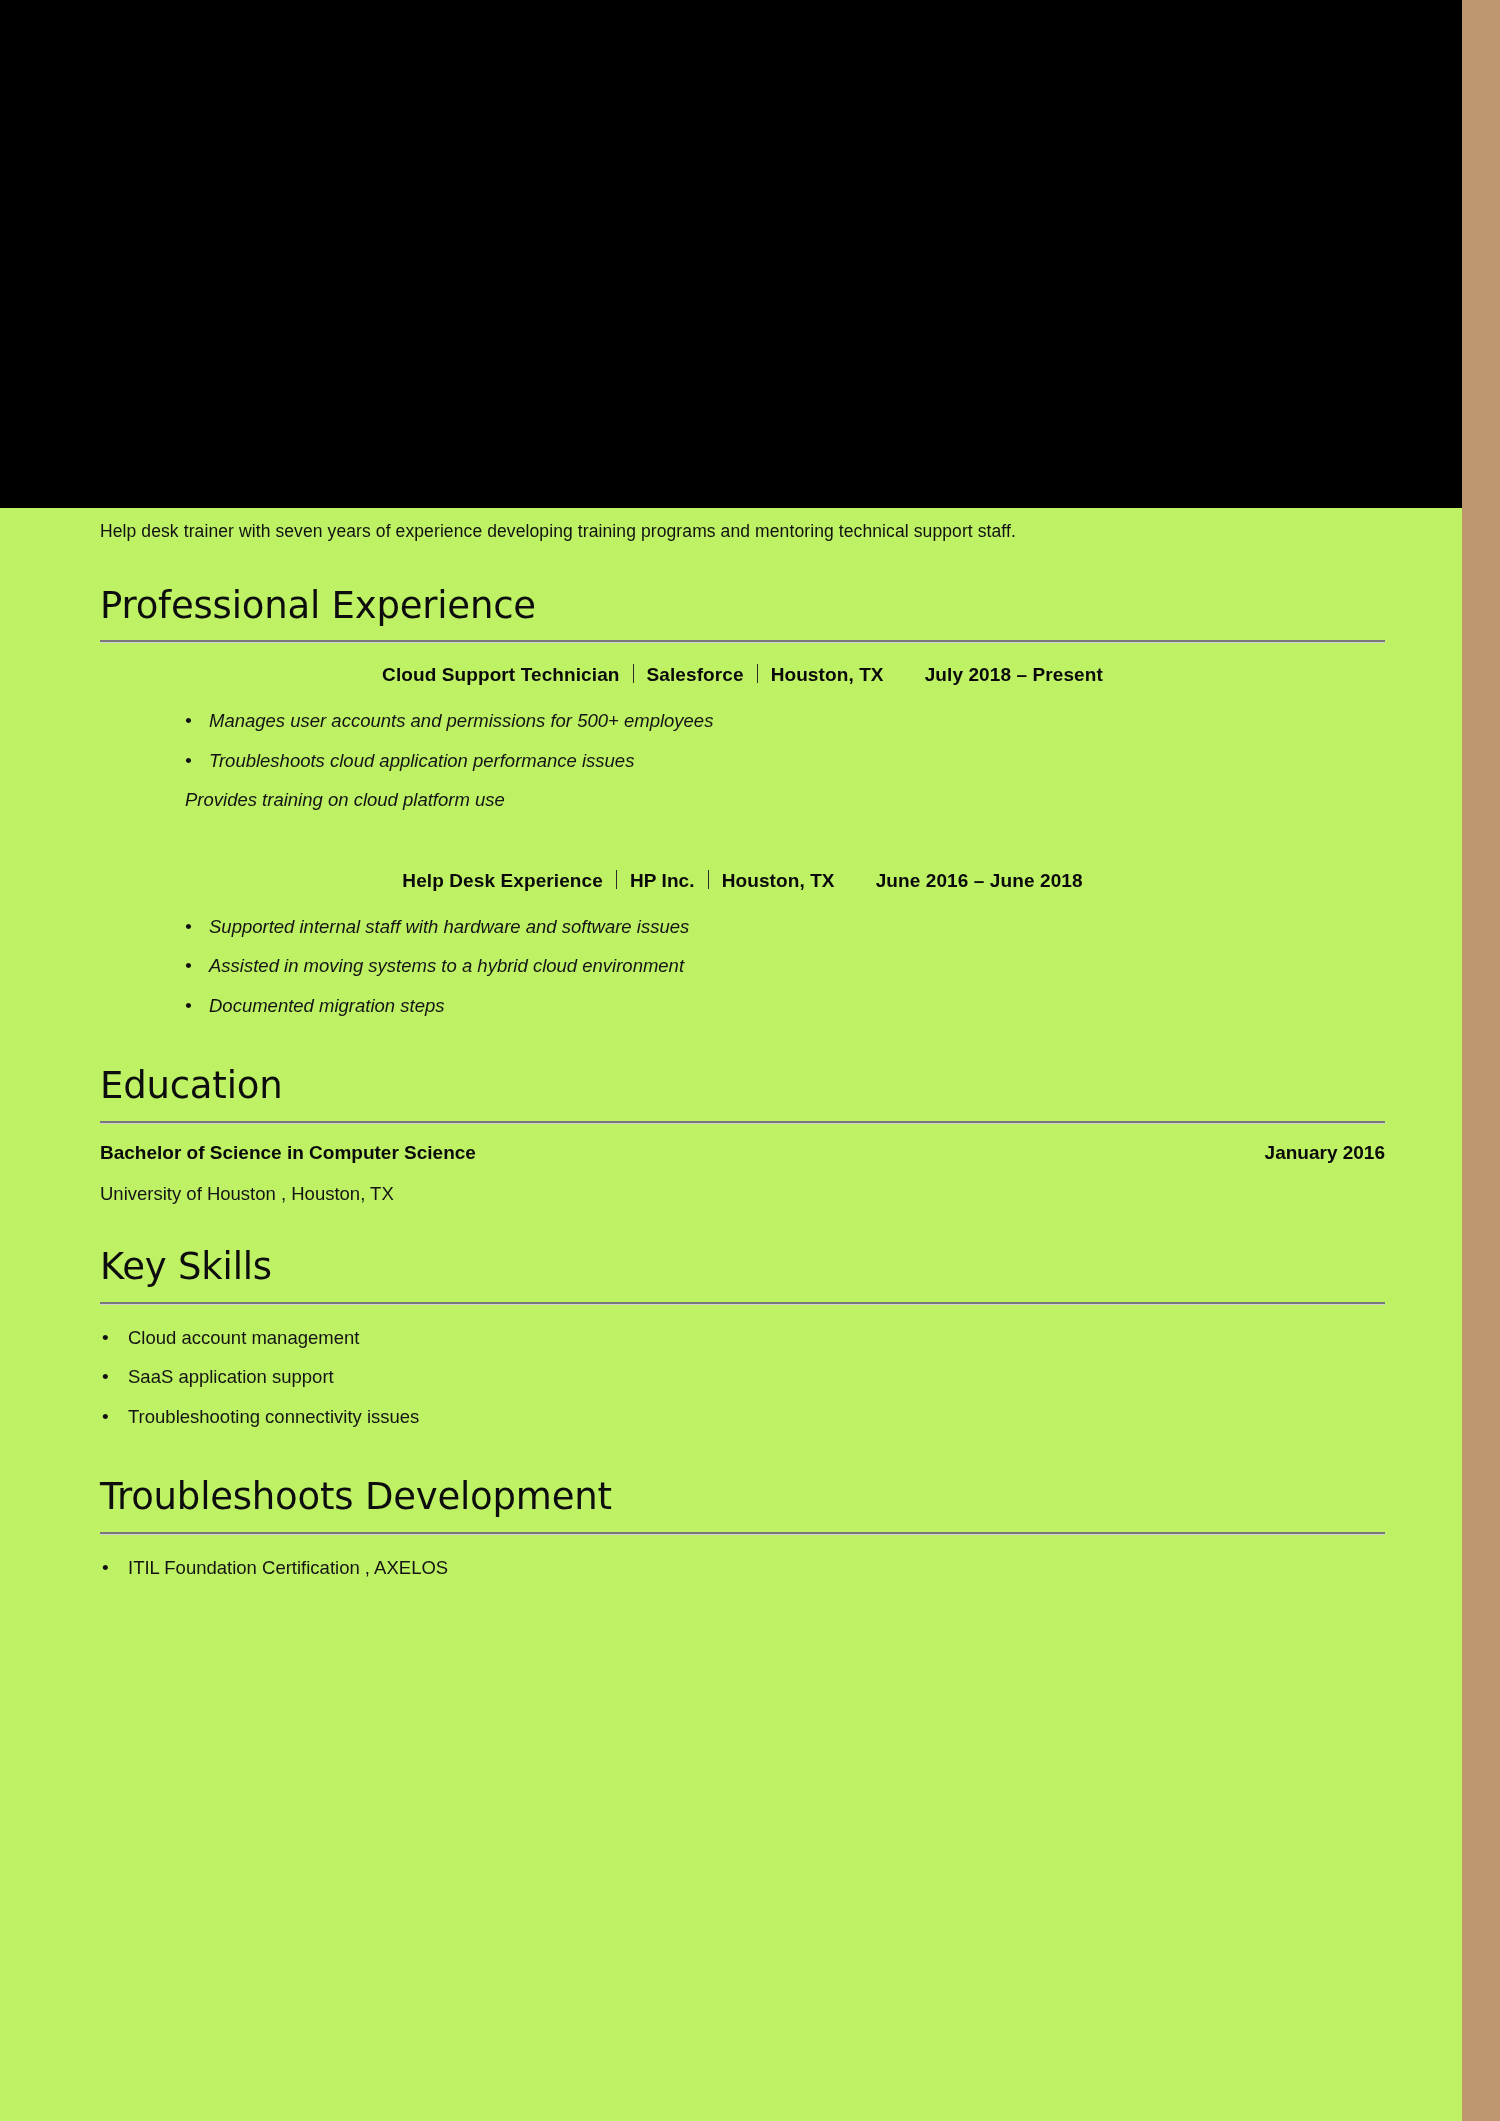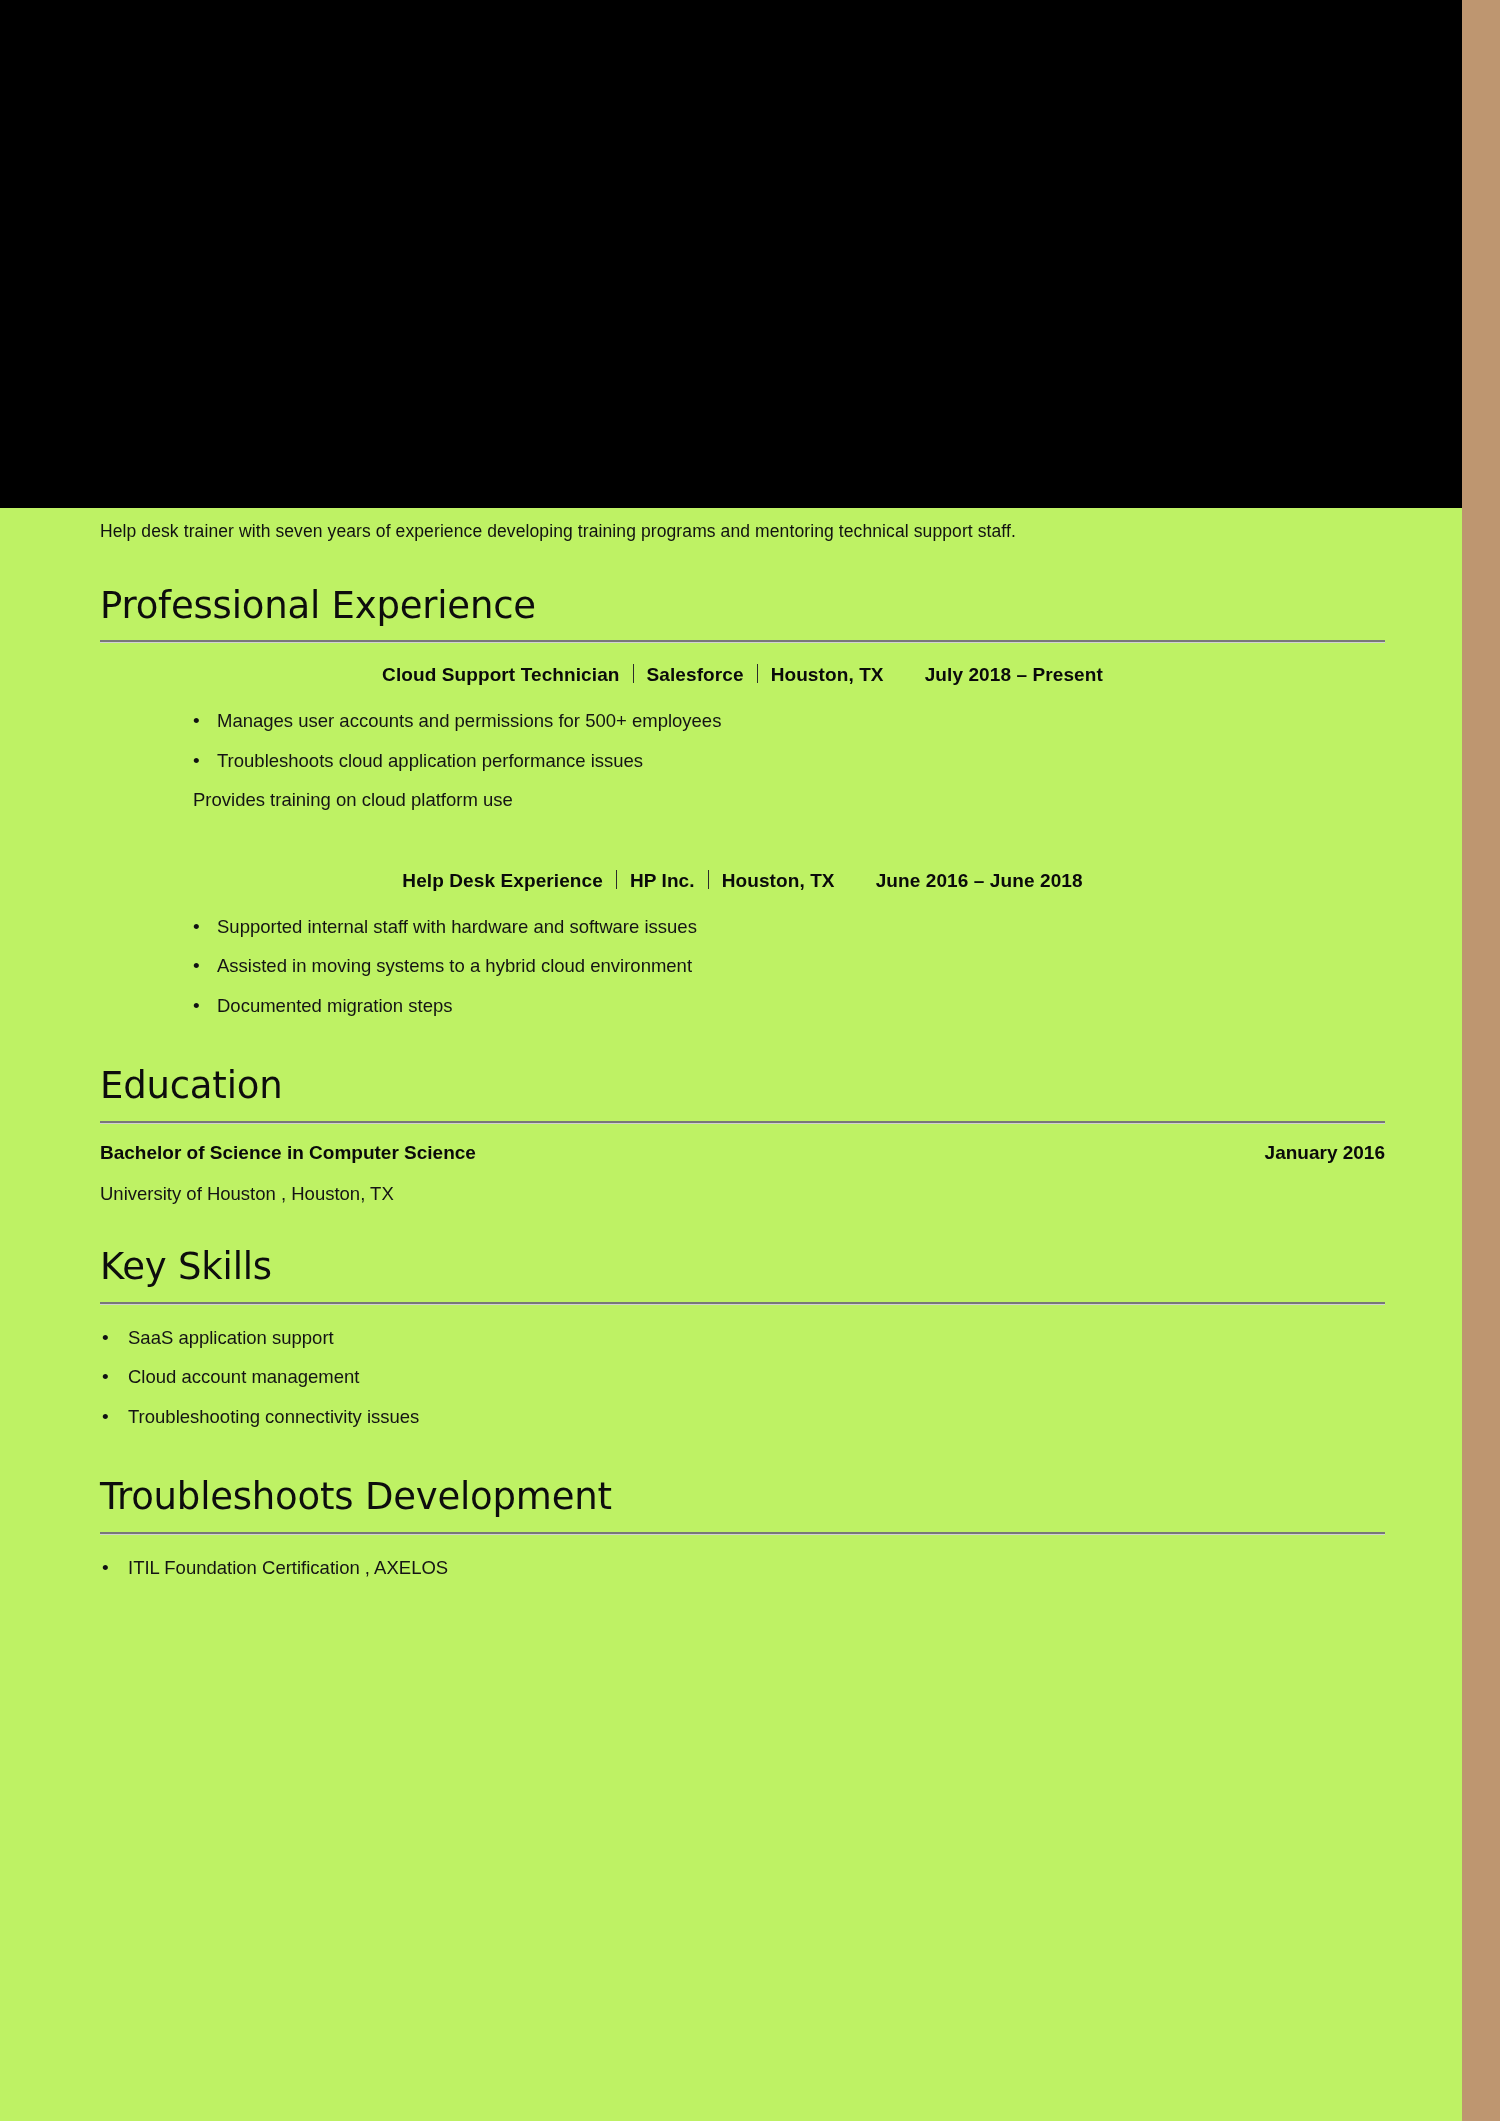--- a/index.html
+++ b/index.html
@@ -119,23 +119,24 @@
     font-size: 19px;
     font-weight: bold;
     color: #0a0a0a;
     white-space: nowrap;
     letter-spacing: 0.1px;
   }
 
   
   ul.job-bullets {
     list-style: none;
-    margin: 8px;
+    margin: 0;
     padding: 0;
     margin-top: 26px;
+    font-style: italic;
   }
   ul.job-bullets li {
     position: relative;
     padding-left: 109px;
     font-size: 18.5px;
     color: #141414;
     line-height: 1.0;
     margin-bottom: 21px;
   }
   ul.job-bullets li.has-bullet::before {
@@ -271,22 +272,22 @@
         <div class="edu-school">University of Houston , Houston, TX</div>
       </div>
 
       <div class="gap-lg"></div>
 
       <div class="section">
         <h2 class="section-title">Key Skills</h2>
         <div class="rule"></div>
 
         <ul class="flat-bullets">
+          <li>Cloud account management</li>
           <li>SaaS application support</li>
-          <li>Cloud account management</li>
           <li>Troubleshooting connectivity issues</li>
         </ul>
       </div>
 
       <div class="gap-md"></div>
 
       <div class="section">
         <h2 class="section-title">Troubleshoots Development</h2>
         <div class="rule"></div>
 

